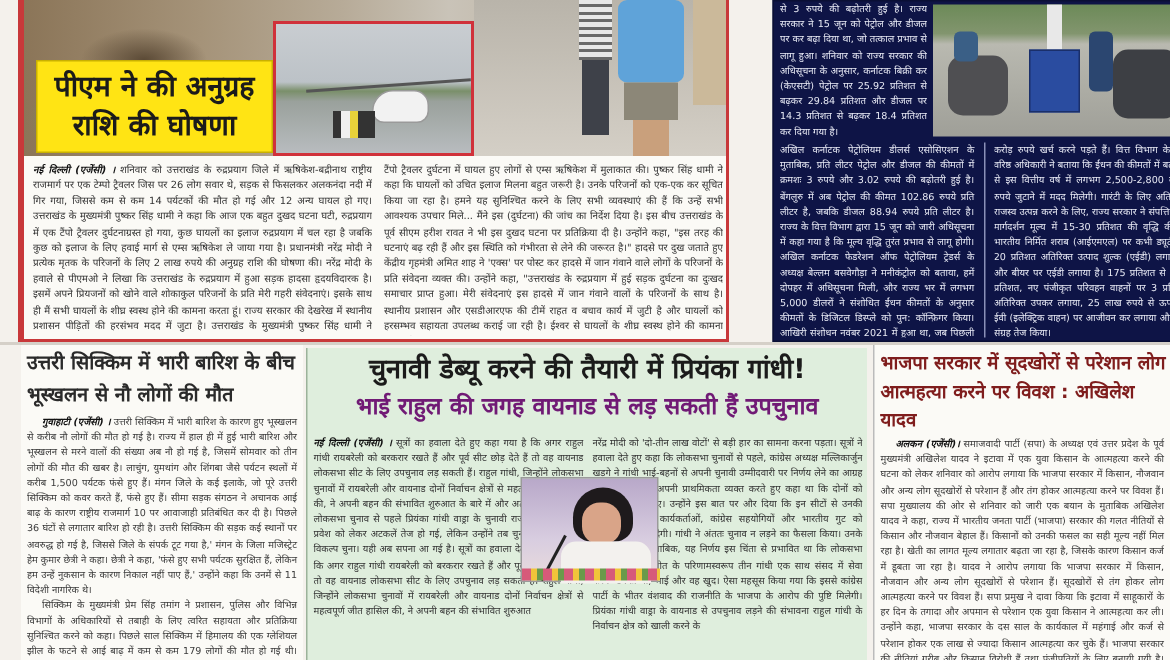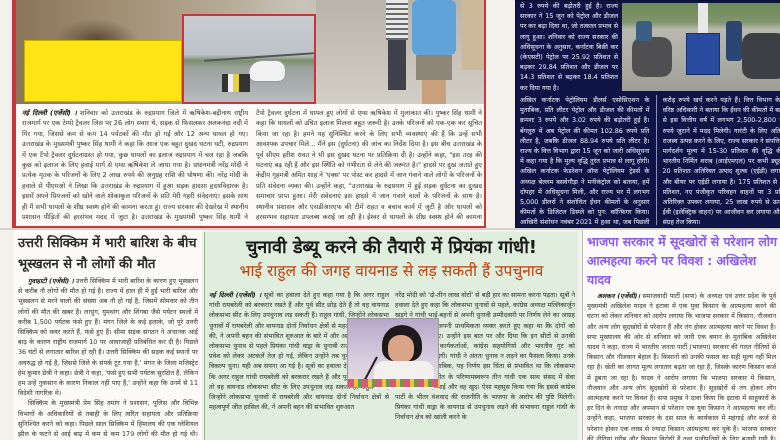--- a/index.html
+++ b/index.html
@@ -53,34 +53,34 @@
 
     
     #story-sikkim { left: 14px; top: 230px; width: 188px; height: 210px; background: #fbfaf6; }
     .sikkim-head { font-family: "DejaVu Serif", serif; font-weight: bold; font-size: 13px; line-height: 21px; color: #2a2a2a; padding: 2px 2px 0 4px; }
     .sikkim-body { font-size: 6.4px; line-height: 10.2px; text-align: justify; color: #3a3a3a; padding: 2px 4px 0 4px; }
     .sikkim-body p { text-indent: 10px; }
 
     
     #story-priyanka { left: 204px; top: 232px; width: 374px; height: 224px; background: #dfeedd; border-left: 1px solid #9bb29a; }
     .pr-head1 { font-family: "DejaVu Sans", sans-serif; font-size: 18px; line-height: 26px; font-weight: bold; text-align: center; color: #1b1b1b; margin-top: 2px; }
-    .pr-head2 { font-family: "DejaVu Sans", sans-serif; font-size: 15.5px; line-height: 22px; font-weight: normal; text-align: center; color: #c2410c; }
+    .pr-head2 { font-family: "DejaVu Sans", sans-serif; font-size: 15.5px; line-height: 22px; font-weight: bold; text-align: center; color: #701a75; }
     .pr-body { position: absolute; left: 4px; top: 58px; width: 366px; height: 150px; display: flex; gap: 6px; }
     .pr-body .col { font-size: 6.4px; line-height: 10.2px; color: #333; }
     .photo-priyanka { position: absolute; left: 142px; top: 86px; width: 92px; height: 70px;
       background: linear-gradient(180deg, #b8a8c9 0%, #d8cde0 60%, #eadcdc 100%); border: 1px solid #9a9a9a; }
     .pk-hair { position: absolute; left: 34px; top: 6px; width: 40px; height: 36px; background: #1e1a1c; border-radius: 20px 20px 12px 12px; }
     .pk-face { position: absolute; left: 40px; top: 16px; width: 26px; height: 28px; background: #d9a488; border-radius: 12px; }
     .pk-body { position: absolute; left: 26px; top: 42px; width: 60px; height: 28px; background: #f3f1ee; border-radius: 10px 10px 0 0; }
     .pk-mic { position: absolute; left: 20px; top: 36px; width: 2px; height: 34px; background: #222; transform: rotate(28deg); }
     .pk-flowers { position: absolute; left: 0; bottom: 0; width: 92px; height: 8px; background: repeating-linear-gradient(90deg, #d65a7a 0 6px, #f0c43a 6px 10px, #6a9a4a 10px 14px); }
 
     
     #story-akhilesh { left: 582px; top: 230px; width: 198px; height: 210px; background: #fbfaf6; border-left: 1px solid #bbb; }
-    .ak-head { font-family: "DejaVu Sans", sans-serif; font-weight: bold; font-size: 12.4px; line-height: 19px; color: #8b5cf6; padding: 2px 2px 0 4px; }
+    .ak-head { font-family: "DejaVu Sans", sans-serif; font-weight: bold; font-size: 12.4px; line-height: 19px; color: #7f1d1d; padding: 2px 2px 0 4px; }
     .ak-body { font-size: 6.4px; line-height: 10.2px; text-align: justify; color: #3a3a3a; padding: 2px 4px 0 4px; }
     .ak-body p { text-indent: 10px; }
 
     .rule-h { position: absolute; left: 0; width: 780px; height: 2px; background: #d5d0c8; }
     .left-rule { position: absolute; left: 12px; top: 0; width: 2px; height: 228px; background: #c8383a; }
   </style>
 </head>
 <body>
 
 <div class="left-rule"></div>
@@ -94,20 +94,22 @@
     <div class="person-shorts"></div>
     <div class="person-legs"></div>
     <div class="person-khaki"></div>
   </div>
   <div class="photo-heli">
     <div class="heli-rotor"></div>
     <div class="heli-body"></div>
     <div class="heli-people"></div>
   </div>
   <div class="headline-yellow">
+    <span>पीएम ने की अनुग्रह</span>
+    <span>राशि की घोषणा</span>
   </div>
   <div class="top-body">
     <div class="col">
       <span class="dateline">नई दिल्ली (एजेंसी) ।</span>
       <span>शनिवार को उत्तराखंड के रुद्रप्रयाग जिले में ऋषिकेश-बद्रीनाथ राष्ट्रीय राजमार्ग पर एक टेम्पो ट्रैवलर जिस पर 26 लोग सवार थे, सड़क से फिसलकर अलकनंदा नदी में गिर गया, जिससे कम से कम 14 पर्यटकों की मौत हो गई और 12 अन्य घायल हो गए। उत्तराखंड के मुख्यमंत्री पुष्कर सिंह धामी ने कहा कि आज एक बहुत दुखद घटना घटी, रुद्रप्रयाग में एक टैंपो ट्रैवलर दुर्घटनाग्रस्त हो गया, कुछ घायलों का इलाज रुद्रप्रयाग में चल रहा है जबकि कुछ को इलाज के लिए हवाई मार्ग से एम्स ऋषिकेश ले जाया गया है। प्रधानमंत्री नरेंद्र मोदी ने प्रत्येक मृतक के परिजनों के लिए 2 लाख रुपये की अनुग्रह राशि की घोषणा की। नरेंद्र मोदी के हवाले से पीएमओ ने लिखा कि उत्तराखंड के रुद्रप्रयाग में हुआ सड़क हादसा हृदयविदारक है। इसमें अपने प्रियजनों को खोने वाले शोकाकुल परिजनों के प्रति मेरी गहरी संवेदनाएं। इसके साथ ही मैं सभी घायलों के शीघ्र स्वस्थ होने की कामना करता हूं। राज्य सरकार की देखरेख में स्थानीय प्रशासन पीड़ितों की हरसंभव मदद में जुटा है। उत्तराखंड के मुख्यमंत्री पुष्कर सिंह धामी ने रुद्रप्रयाग</span>
     </div>
     <div class="col">टैंपो ट्रैवलर दुर्घटना में घायल हुए लोगों से एम्स ऋषिकेश में मुलाकात की। पुष्कर सिंह धामी ने कहा कि घायलों को उचित इलाज मिलना बहुत जरूरी है। उनके परिजनों को एक-एक कर सूचित किया जा रहा है। हमने यह सुनिश्चित करने के लिए सभी व्यवस्थाएं की हैं कि उन्हें सभी आवश्यक उपचार मिले... मैंने इस (दुर्घटना) की जांच का निर्देश दिया है। इस बीच उत्तराखंड के पूर्व सीएम हरीश रावत ने भी इस दुखद घटना पर प्रतिक्रिया दी है। उन्होंने कहा, "इस तरह की घटनाएं बढ़ रही हैं और इस स्थिति को गंभीरता से लेने की जरूरत है।" हादसे पर दुख जताते हुए केंद्रीय गृहमंत्री अमित शाह ने 'एक्स' पर पोस्ट कर हादसे में जान गंवाने वाले लोगों के परिजनों के प्रति संवेदना व्यक्त की। उन्होंने कहा, "उत्तराखंड के रुद्रप्रयाग में हुई सड़क दुर्घटना का दुःखद समाचार प्राप्त हुआ। मेरी संवेदनाएं इस हादसे में जान गंवाने वालों के परिजनों के साथ है। स्थानीय प्रशासन और एसडीआरएफ की टीमें राहत व बचाव कार्य में जुटी है और घायलों को हरसम्भव सहायता उपलब्ध कराई जा रही है। ईश्वर से घायलों के शीघ्र स्वस्थ होने की कामना करता हूं।"</div>
   </div>
 </section>
 

